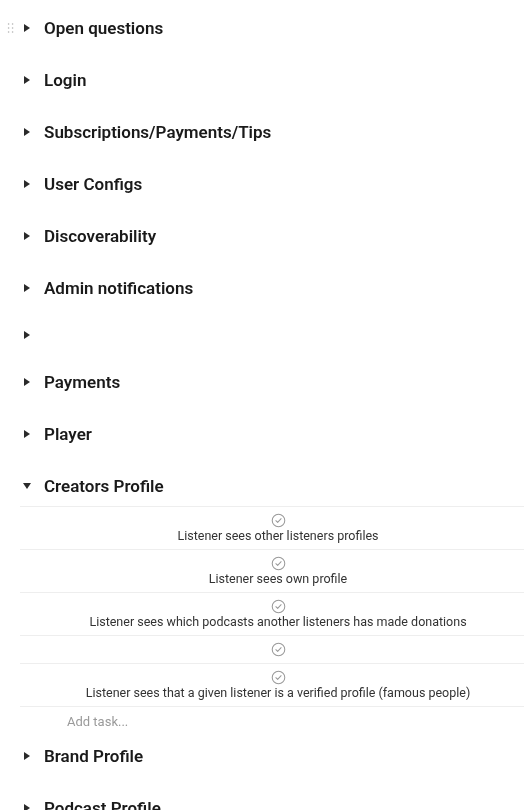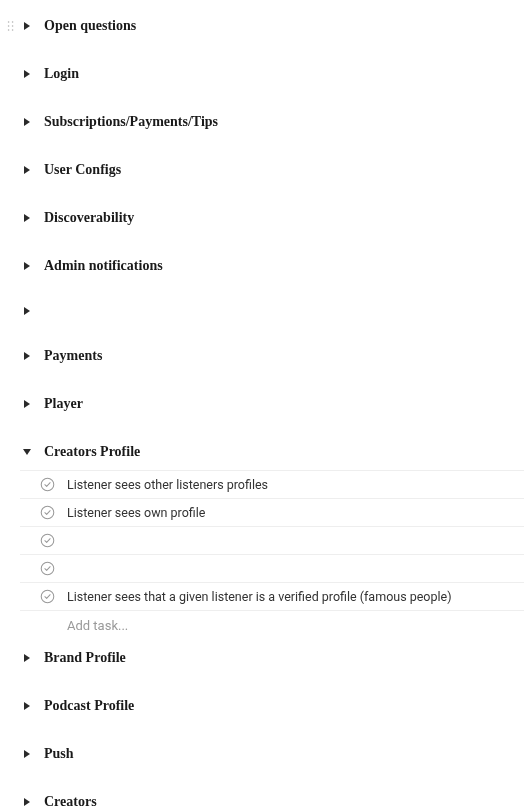--- a/index.html
+++ b/index.html
@@ -44,38 +44,38 @@
       align-items: center;
       justify-content: center;
       flex-shrink: 0;
     }
     .triangle svg {
       width: 8px;
       height: 8px;
     }
     .section-label {
       font-weight: 600;
-      font-size: 14px;
+      font-size: 17px;
       color: #1a1a1a;
       margin-left: 6px;
-      font-family: Liberation Serif, serif;
     }
     .tasks {
       margin-left: 20px;
       margin-top: 0px;
     }
     .task {
       display: flex;
       align-items: center;
-      gap: 12px;
+      gap: 0;
       padding: 6px 8px 6px 20px;
       border-bottom: 1px solid #eeeeee;
       font-size: 12.5px;
       color: #333333;
       cursor: pointer;
+      flex-direction: column;
     }
     .task:first-child {
       border-top: 1px solid #eeeeee;
     }
     .check-circle {
       width: 15px;
       height: 15px;
       flex-shrink: 0;
       color: #999999;
     }
@@ -224,20 +224,21 @@
     </span>
     <span class="task-text">Listener sees own profile</span>
   </div>
   <div class="task">
     <span class="check-circle">
       <svg viewBox="0 0 16 16" fill="none">
           <circle cx="8" cy="8" r="6.7" stroke="currentColor" stroke-width="1.1"></circle>
           <path d="M5.2 8.2 L7.1 10 L10.8 6.1" stroke="currentColor" stroke-width="1.1" stroke-linecap="round" stroke-linejoin="round"></path>
         </svg>
     </span>
+    <span class="task-text">Listener sees which podcasts another listeners has made donations</span>
   </div>
   <div class="task">
     <span class="check-circle">
       <svg viewBox="0 0 16 16" fill="none">
           <circle cx="8" cy="8" r="6.7" stroke="currentColor" stroke-width="1.1"></circle>
           <path d="M5.2 8.2 L7.1 10 L10.8 6.1" stroke="currentColor" stroke-width="1.1" stroke-linecap="round" stroke-linejoin="round"></path>
         </svg>
     </span>
   </div>
   <div class="task">

